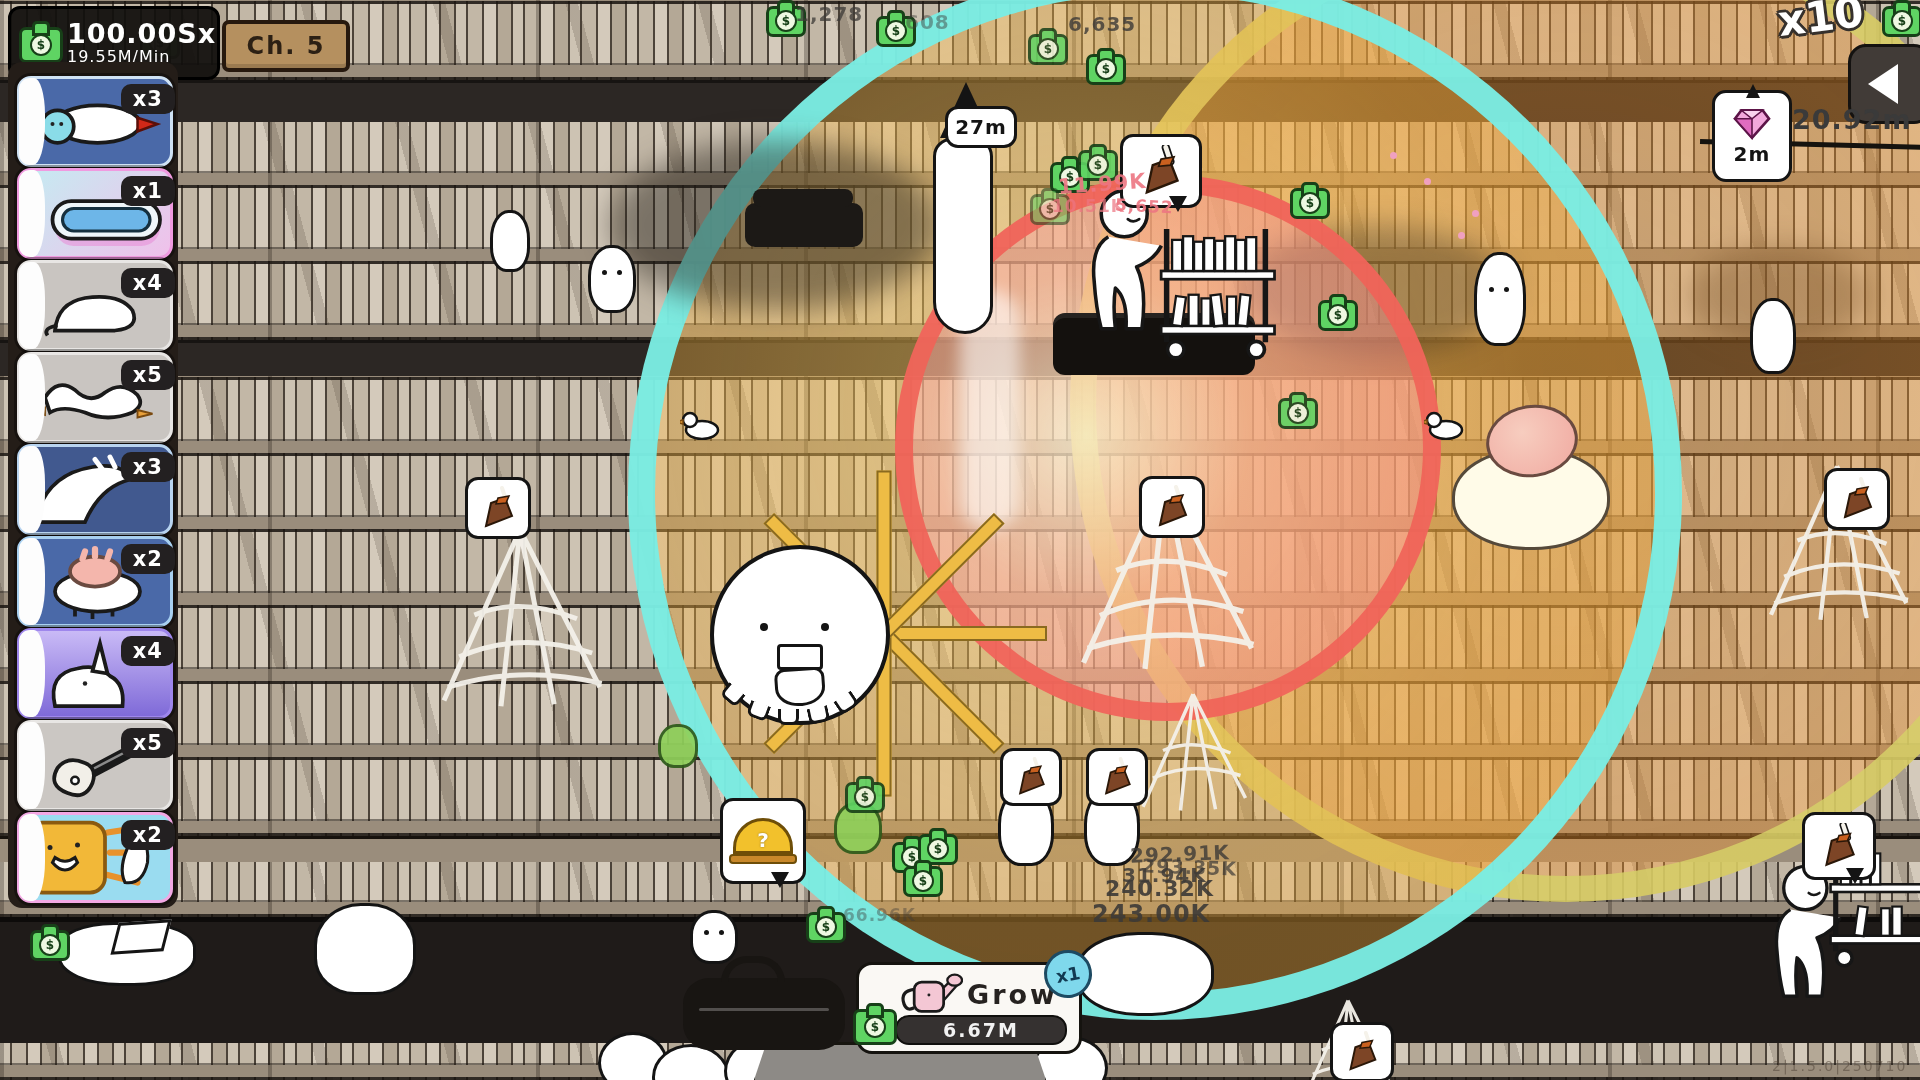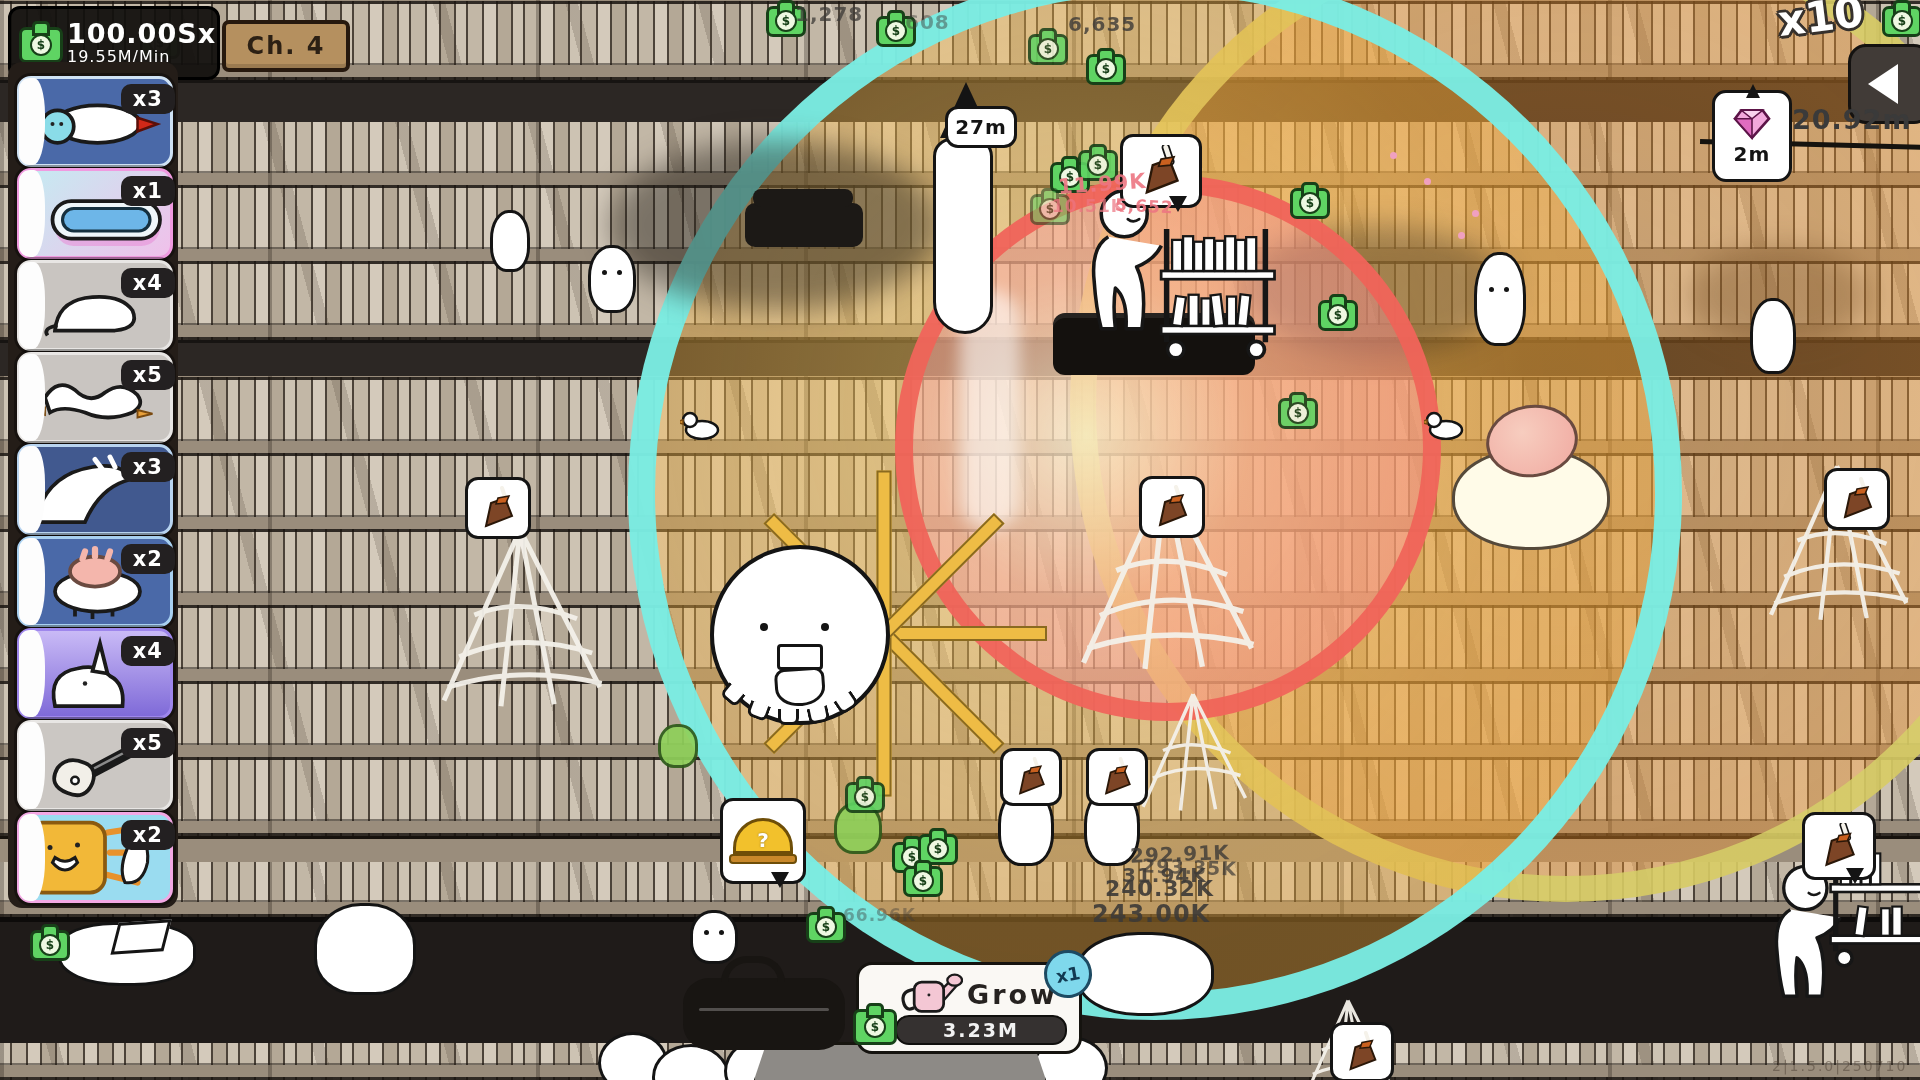--- a/index.html
+++ b/index.html
@@ -463,21 +463,21 @@
     <div class="bag" style="position:relative;left:8px;top:0;z-index:1;flex:none;width:44px;height:40px;">
       <i class="bbody"></i>
       <b class="bface">$</b>
     </div>
     <div class="hudtext" style="margin-left:12px;">
       <div class="amt">100.00Sx</div>
       <div class="rate">19.55M/Min</div>
     </div>
   </div>
   <div class="sign">
-      <span>Ch. 4</span>
+      <span>Ch. 5</span>
     </div>
 
   <div id="sidebar">
 
     <div class="card" style="top:14px;background:#4a69a8;border:3px solid #cfe2f4;">
       <div class="art">
         <svg width="150" height="85" viewBox="0 0 120 60">
             <ellipse cx="62" cy="32" rx="34" ry="15" fill="#fff" stroke="#1a1a1a" stroke-width="3"></ellipse>
             <circle cx="30" cy="34" r="13" fill="#8adce8" stroke="#1a1a1a" stroke-width="3"></circle>
             <circle cx="26" cy="32" r="1.6" fill="#222"></circle>
@@ -616,21 +616,21 @@
   <div id="grow-panel">
     <svg style="position:absolute;left:34px;top:6px;" width="70" height="46" viewBox="0 0 70 50">
       <polygon points="46,24 62,8 68,14 52,32" fill="#f4c7d4" stroke="#1a1a1a" stroke-width="2.5"></polygon>
       <ellipse cx="64" cy="10" rx="8" ry="6" fill="#f4c7d4" stroke="#1a1a1a" stroke-width="2.5"></ellipse>
       <rect x="20" y="12" width="32" height="32" rx="8" fill="#f4c7d4" stroke="#1a1a1a" stroke-width="3"></rect>
       <path d="M20 20 Q4 22 9 36 Q12 44 20 40" fill="none" stroke="#1a1a1a" stroke-width="3.5"></path>
       <circle cx="36" cy="26" r="1.6" fill="#222"></circle>
     </svg>
     <span id="grow-label">Grow</span>
     <div id="grow-cost">
-        <span>3.23M</span>
+        <span>6.67M</span>
       </div>
     <div class="bag" style="left:-6px;top:40px;width:44px;height:40px;z-index:2;">
       <i class="bbody"></i>
       <b class="bface">$</b>
     </div>
   </div>
   <div id="grow-badge">
       <span>x1</span>
     </div>
 

